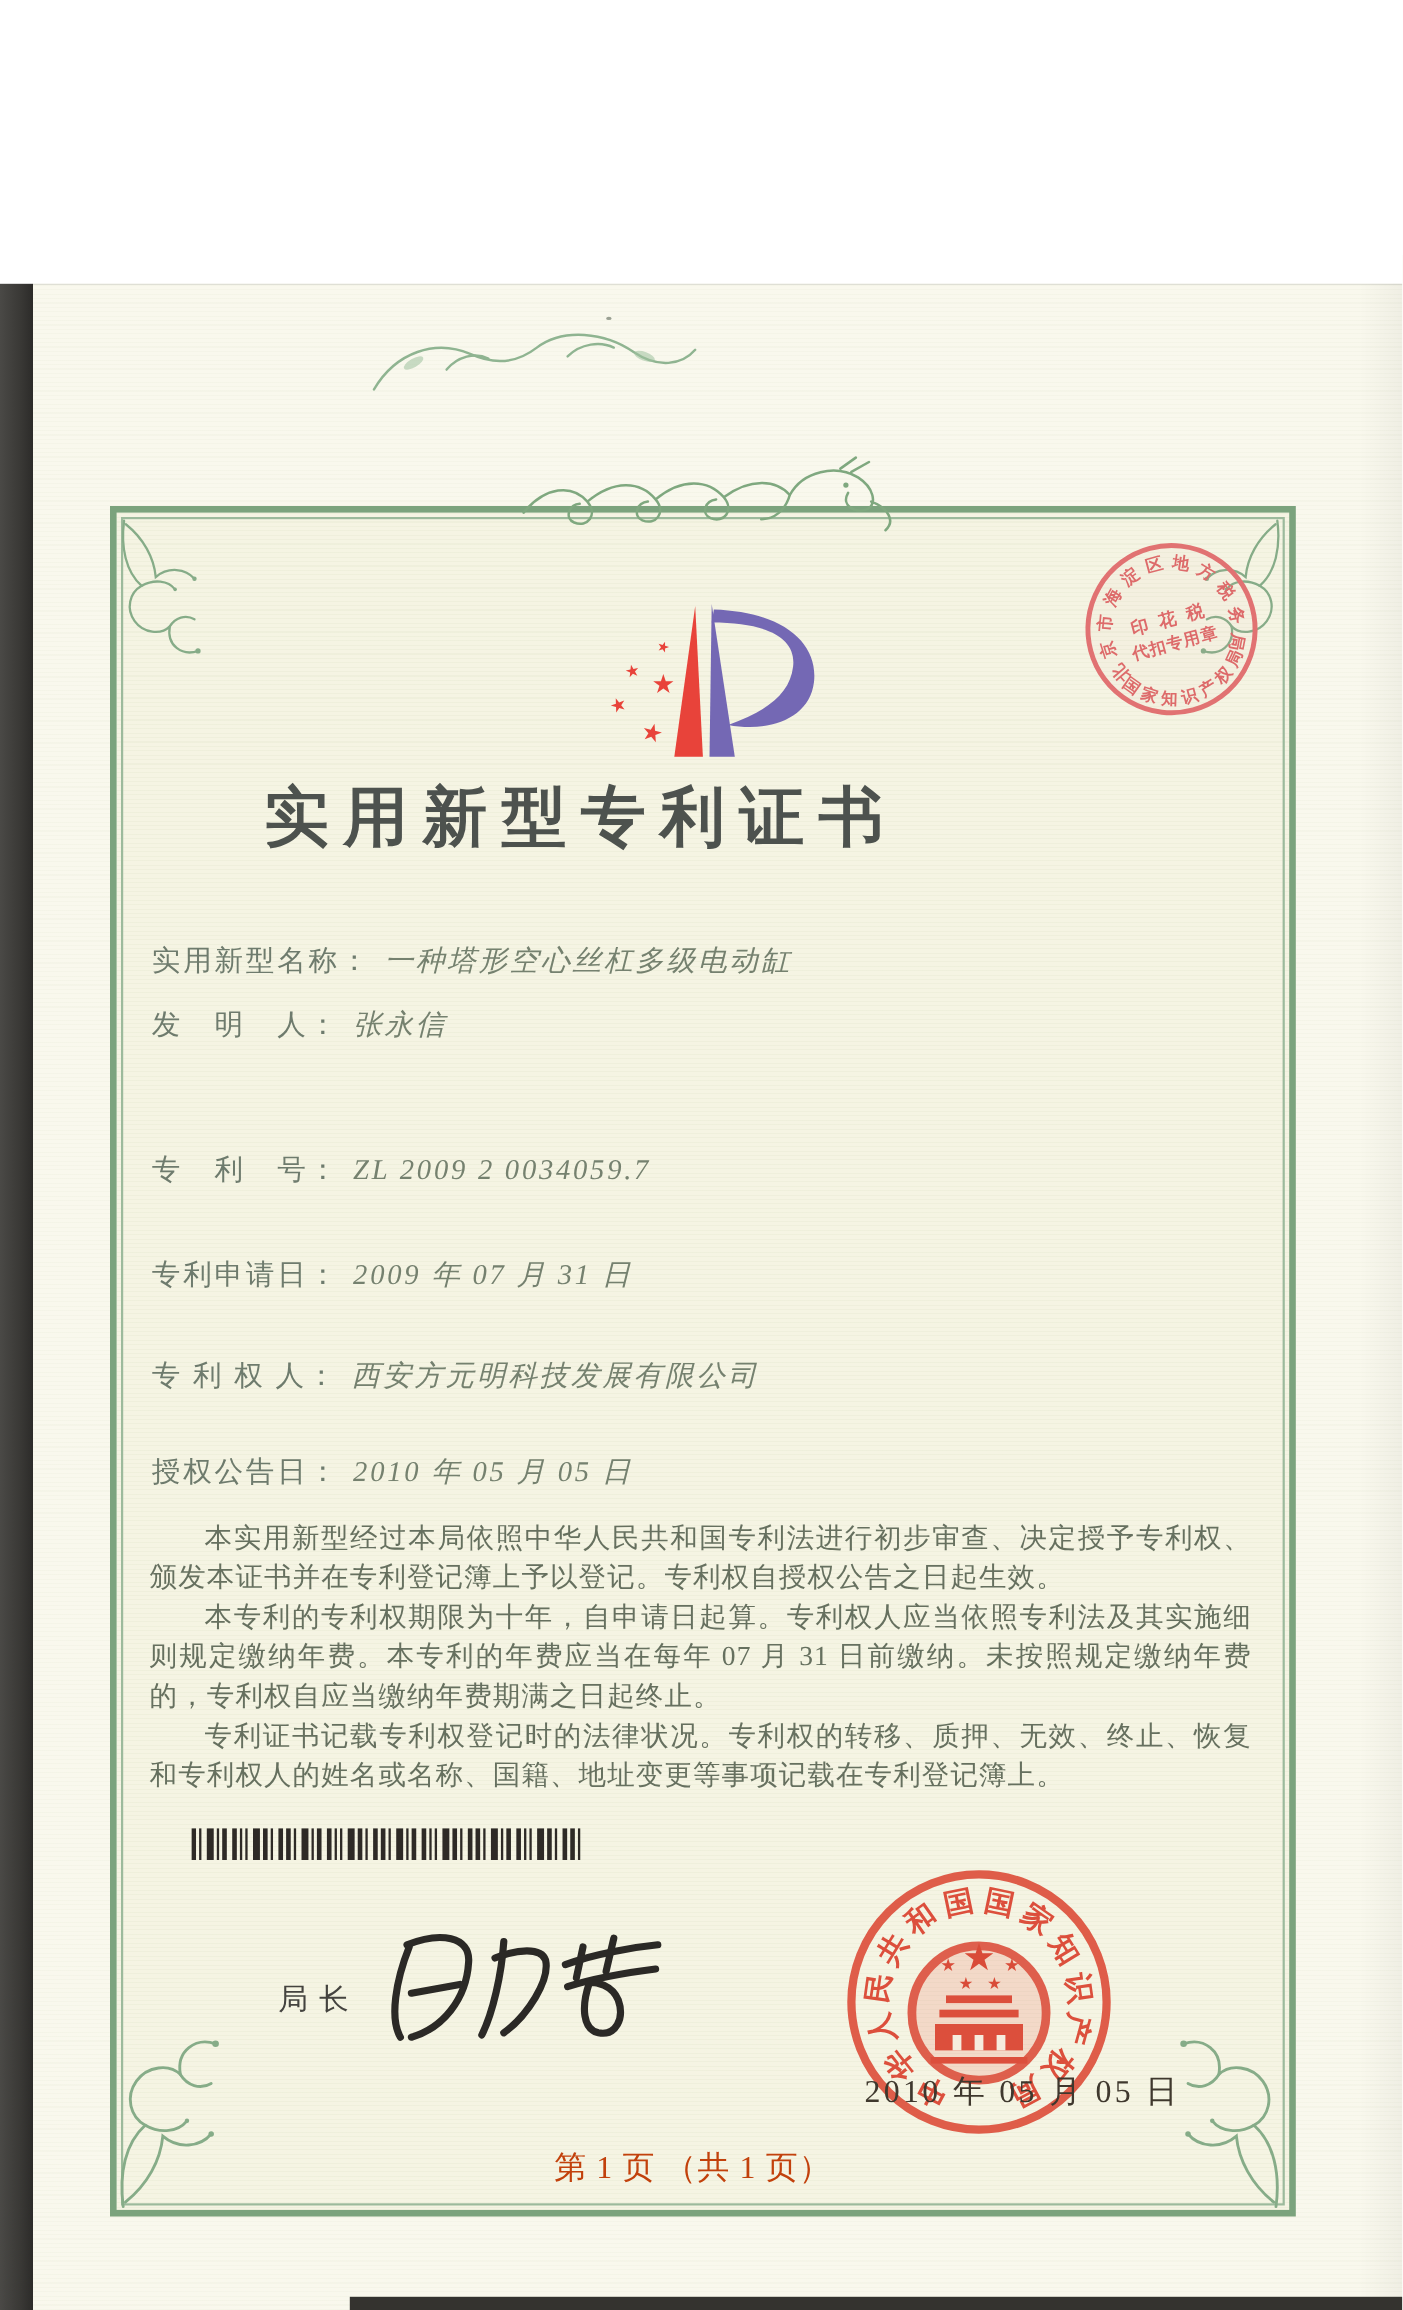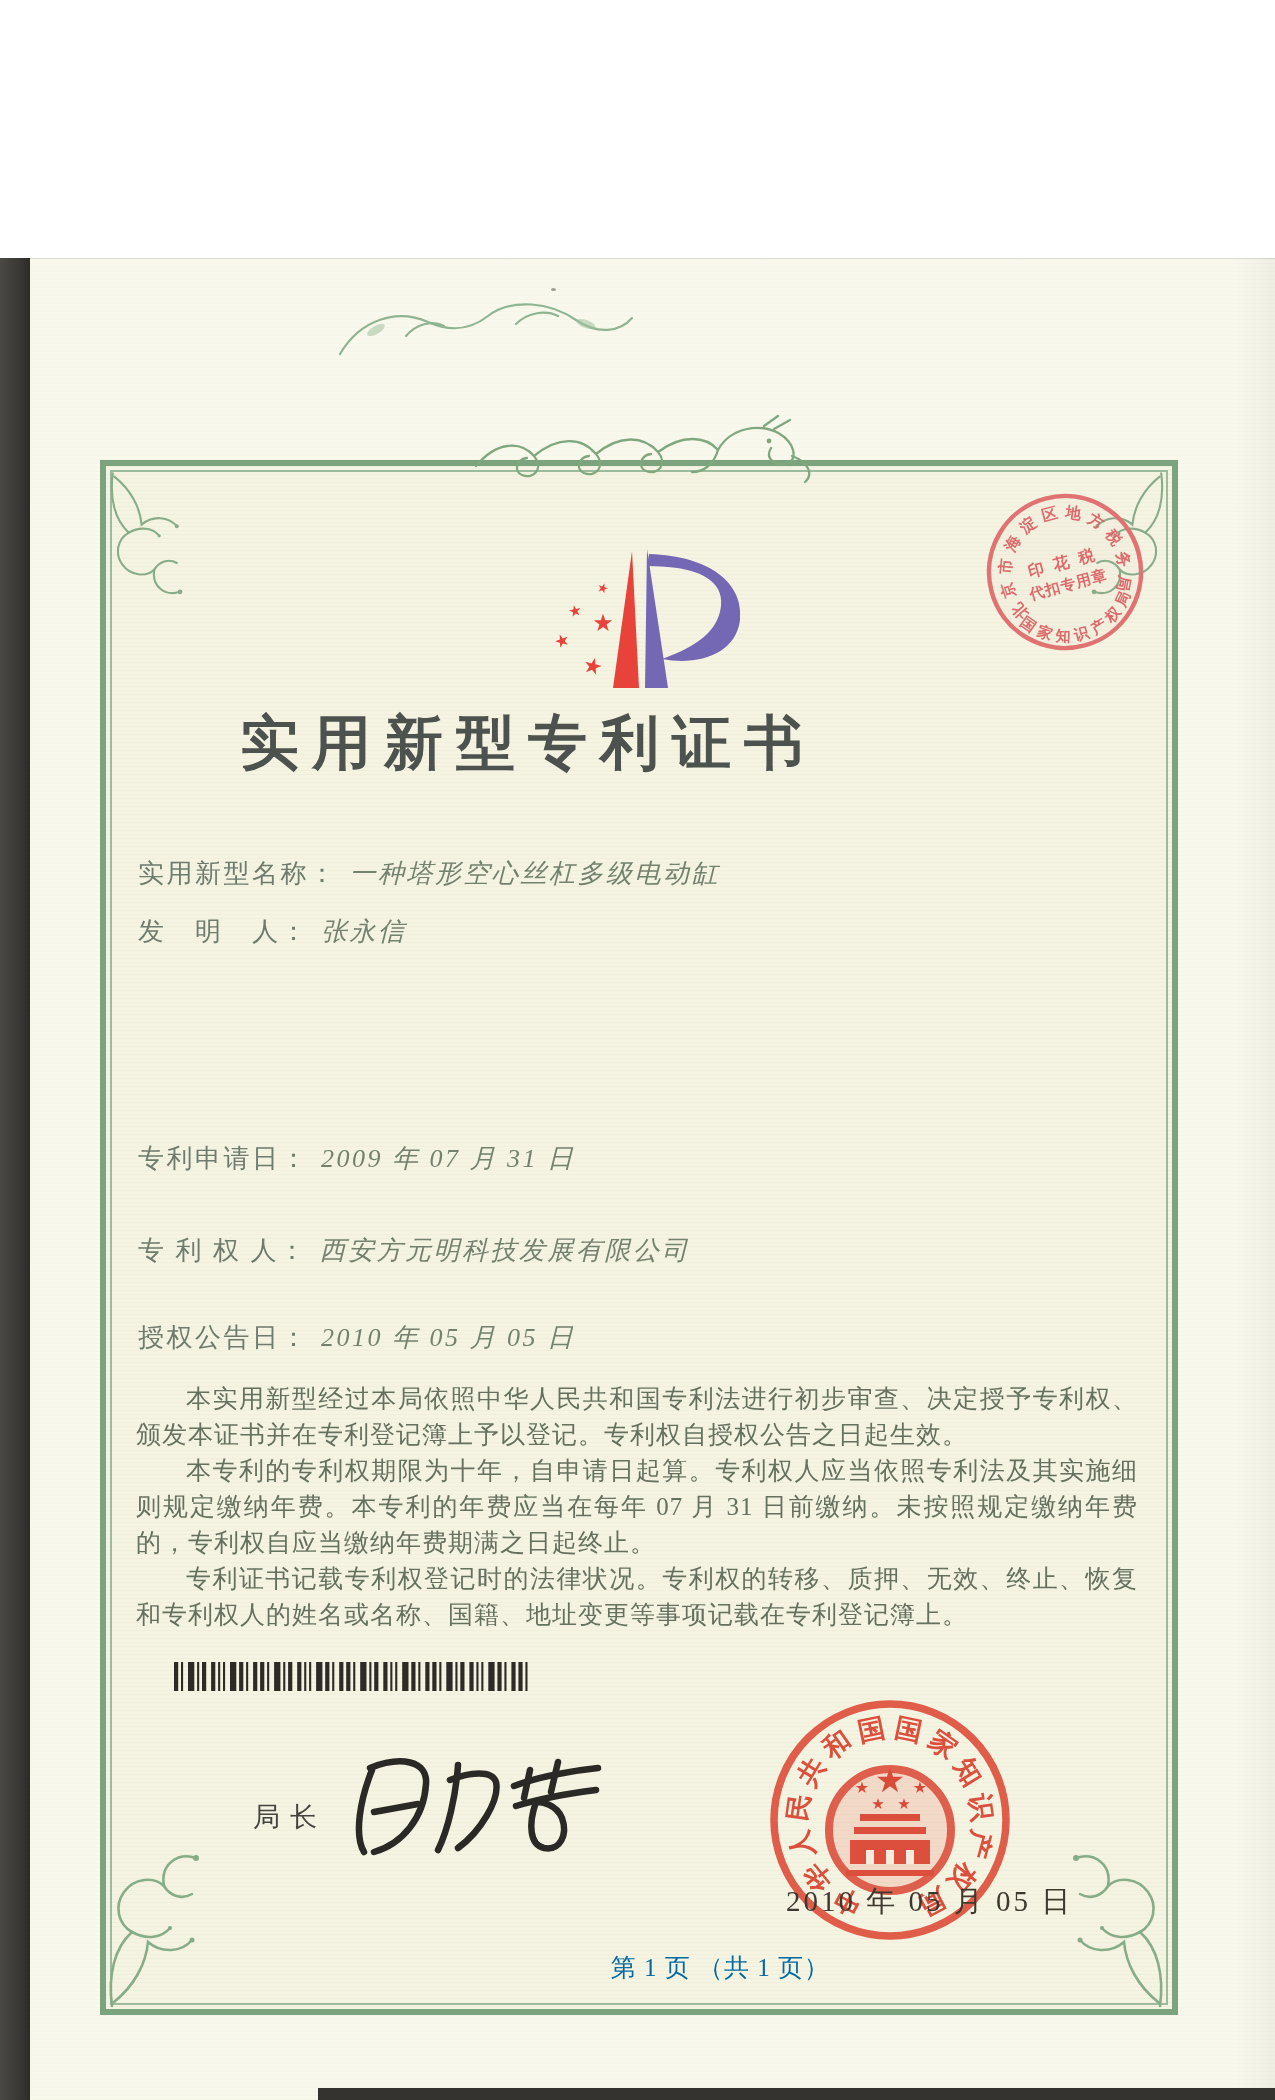--- a/index.html
+++ b/index.html
@@ -32,22 +32,22 @@
   .paras p{margin:0;text-indent:2em;}
 
   .director{position:absolute;left:253px;top:1799px;font-size:27px;letter-spacing:10px;color:#44433f;}
   .sig-svg{position:absolute;left:330px;top:1740px;}
   .sr{position:absolute;opacity:0;font-size:2px;pointer-events:none;}
 
   .seal-svg{position:absolute;left:758px;top:1688px;}
   .seal-date{position:absolute;left:786px;top:1882px;font-size:29px;letter-spacing:3px;color:#3f382e;white-space:nowrap;}
   .stamp-svg{position:absolute;left:975px;top:482px;}
   .logo-svg{position:absolute;left:546px;top:534px;}
-  .footer{position:absolute;left:430px;top:1951px;width:400px;text-align:right;
-    font-size:25px;letter-spacing:1px;color:#0369a1;white-space:nowrap;}
+  .footer{position:absolute;left:430px;top:1951px;width:400px;text-align:center;
+    font-size:29px;letter-spacing:1px;color:#c2410c;white-space:nowrap;}
   .barcode-svg{position:absolute;left:174px;top:1662px;}
   .speck{position:absolute;left:551px;top:288px;width:5px;height:3px;background:#9aa093;border-radius:50%;}
   .orn{position:absolute;}
   svg text{font-family:"Liberation Serif","DejaVu Serif",serif;}
 </style>
 </head>
 <body>
 
 <div id="page">
 
@@ -149,20 +149,23 @@
     </g>
   </svg>
 
   <div class="title">实用新型专利证书</div>
 
   <div class="frow" style="top:856px">
     <span>实用新型名称：</span><span class="fv">一种塔形空心丝杠多级电动缸</span>
   </div>
   <div class="frow" style="top:914px">
     <span>发　明　人：</span><span class="fv">张永信</span>
+  </div>
+  <div class="frow" style="top:1046px">
+    <span>专　利　号：</span><span class="fv">ZL 2009 2 0034059.7</span>
   </div>
   <div class="frow" style="top:1141px">
     <span>专利申请日：</span><span class="fv">2009 年 07 月 31 日</span>
   </div>
   <div class="frow" style="top:1233px">
     <span>专 利 权 人：</span><span class="fv">西安方元明科技发展有限公司</span>
   </div>
   <div class="frow" style="top:1320px">
     <span>授权公告日：</span><span class="fv">2010 年 05 月 05 日</span>
   </div>

